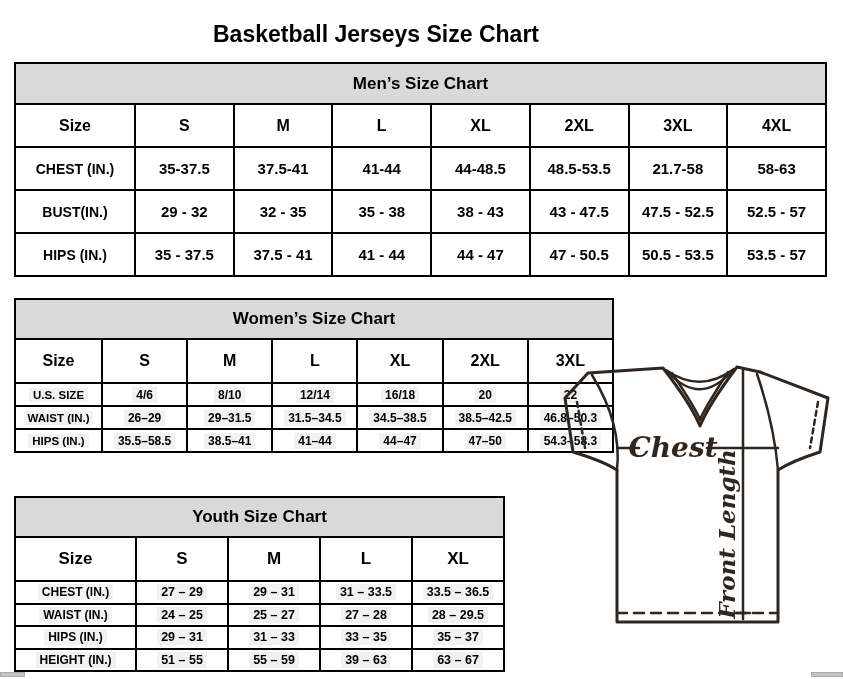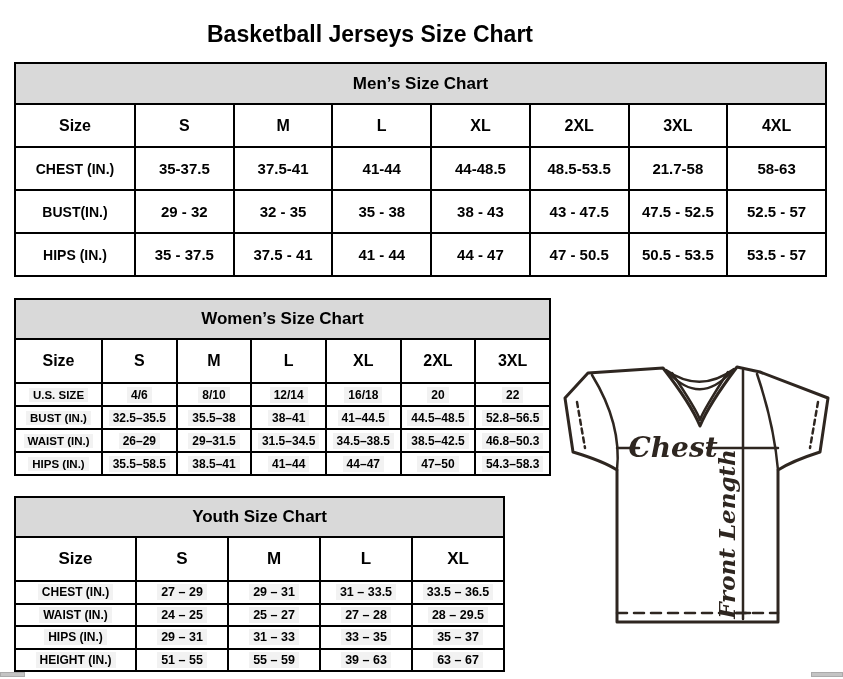--- a/index.html
+++ b/index.html
@@ -3,41 +3,41 @@
 <meta charset="utf-8">
 <style>
   html,body{margin:0;padding:0;}
   body{
     width:843px;height:679px;position:relative;overflow:hidden;
     background:#ffffff;
     font-family:"Liberation Sans","DejaVu Sans",sans-serif;
     color:#000;
   }
   .page-title{
-    position:absolute;top:6px;left:4px;width:732px;
+    position:absolute;top:6px;left:10px;width:732px;
     text-align:center;font-size:23px;font-weight:bold;letter-spacing:0px;
   }
   table.sz{
     position:absolute;border-collapse:collapse;table-layout:fixed;
     background:#fff;
   }
   table.sz th,table.sz td{
     border:2px solid #000;text-align:center;vertical-align:middle;
     font-weight:bold;padding:0;overflow:hidden;white-space:nowrap;
   }
   tr.title-row th{background:var(--header-bg,#d9d9d9);font-size:17px;}
   
   .tbl-men{left:14px;top:62px;width:813px;}
   .tbl-men col.c0{width:120px;}
   .tbl-men tr.title-row th{height:39px;}
   .tbl-men tr.size-row th{height:41px;font-size:16px;}
   .tbl-men tbody td{height:41px;font-size:15px;}
   .tbl-men tbody td.row-label{font-size:14px;}
   
-  .tbl-women{left:14px;top:298px;width:537px;}
+  .tbl-women{left:14px;top:298px;width:600px;}
   .tbl-women col.c0{width:87px;}
   .tbl-women tr.title-row th{height:38px;}
   .tbl-women tr.size-row th{height:42px;font-size:16px;}
   .tbl-women tbody td{height:21px;font-size:12px;}
   .tbl-women tbody td.row-label{font-size:11.5px;}
   
   .tbl-youth{left:14px;top:496px;width:491px;border-radius:20px;}
   .tbl-youth col.c0{width:121px;}
   .tbl-youth tr.title-row th{height:38px;}
   .tbl-youth tr.size-row th{height:42px;font-size:17px;}
@@ -147,29 +147,20 @@
       <tr>
         <td class="row-label"><span class="hl">U.S. SIZE</span></td>
         <td><span class="hl">4/6</span></td>
         <td><span class="hl">8/10</span></td>
         <td><span class="hl">12/14</span></td>
         <td><span class="hl">16/18</span></td>
         <td><span class="hl">20</span></td>
         <td><span class="hl">22</span></td>
       </tr>
       <tr>
-        <td class="row-label"><span class="hl">BUST (IN.)</span></td>
-        <td><span class="hl">32.5–35.5</span></td>
-        <td><span class="hl">35.5–38</span></td>
-        <td><span class="hl">38–41</span></td>
-        <td><span class="hl">41–44.5</span></td>
-        <td><span class="hl">44.5–48.5</span></td>
-        <td><span class="hl">52.8–56.5</span></td>
-      </tr>
-      <tr>
         <td class="row-label"><span class="hl">WAIST (IN.)</span></td>
         <td><span class="hl">26–29</span></td>
         <td><span class="hl">29–31.5</span></td>
         <td><span class="hl">31.5–34.5</span></td>
         <td><span class="hl">34.5–38.5</span></td>
         <td><span class="hl">38.5–42.5</span></td>
         <td><span class="hl">46.8–50.3</span></td>
       </tr>
       <tr>
         <td class="row-label"><span class="hl">HIPS (IN.)</span></td>

